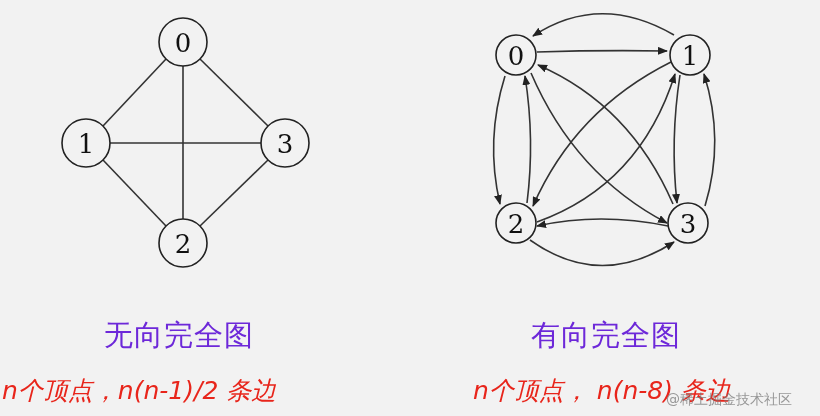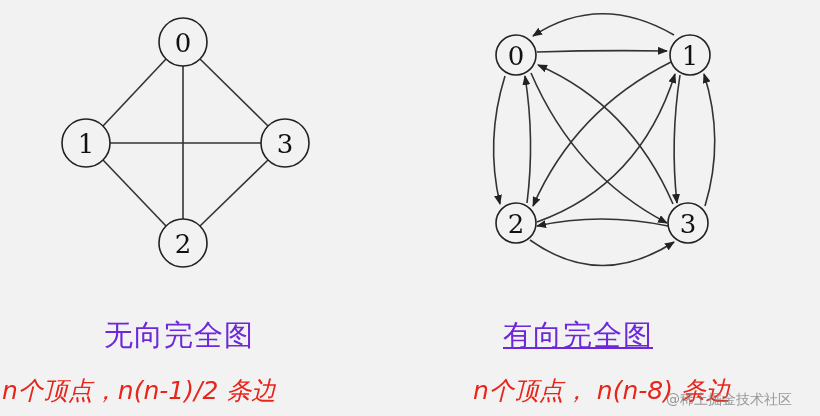--- a/index.html
+++ b/index.html
@@ -89,16 +89,16 @@
     <g>
         <circle class="node-circle" cx="688" cy="223" r="20"></circle>
         <text class="node-label" x="688" y="224">3</text>
       </g>
   </g>
 </svg>
 
 <div class="title" style="left:104px; top:316px;">无向完全图</div>
 <div class="formula" style="left:2px; top:374px;">n个顶点，n(n-1)/2 条边</div>
 
-<div class="title" style="left:503px; top:316px;text-decoration:underline;">有向完全图</div>
+<div class="title" style="left:531px; top:316px;">有向完全图</div>
 <div class="formula" style="left:473px; top:374px;">n个顶点，  n(n-8) 条边</div>
 
 <div class="watermark" style="left:666px; top:391px;">@稀土掘金技术社区</div>
 
 </body></html>

